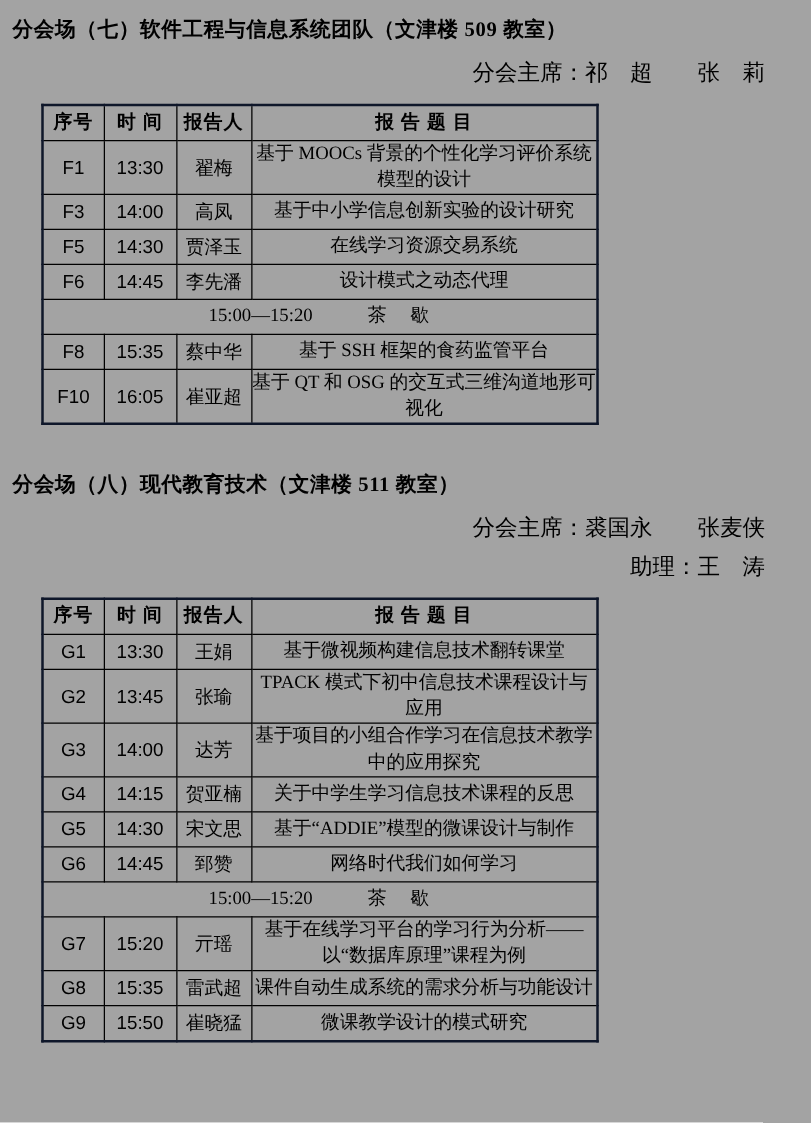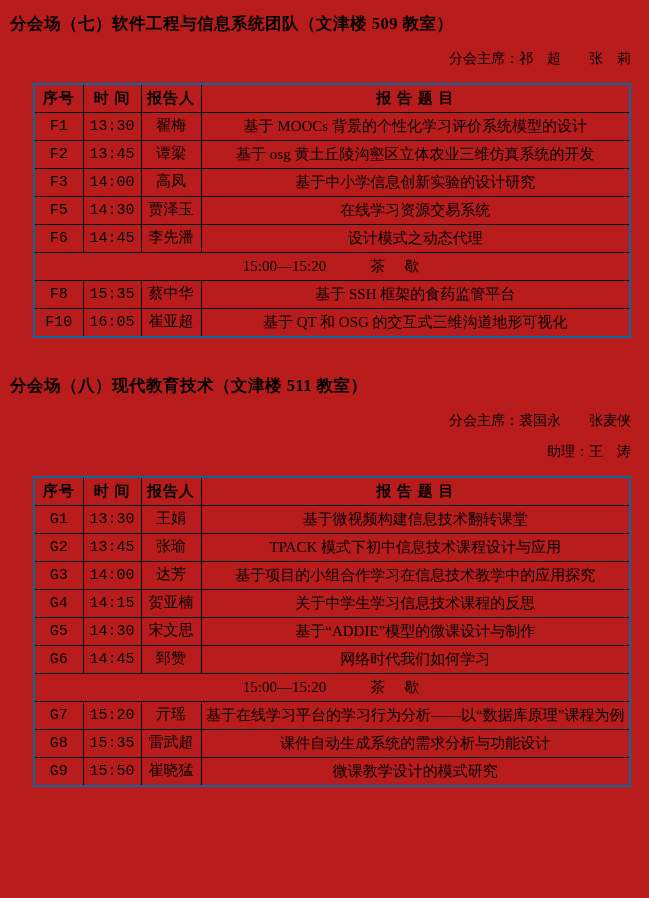--- a/index.html
+++ b/index.html
@@ -4,50 +4,50 @@
 <style>
   html, body {
     margin: 0;
     padding: 0;
     background: #ffffff;
   }
   .page {
     position: relative;
     width: 649px;
     height: 898px;
-    background: #b91c1c;
+    background: #a3a3a3;
     color: #000000;
     font-family: "Liberation Serif", "DejaVu Serif", serif;
     overflow: hidden;
     box-sizing: border-box;
     padding-top: 13px;
   }
   .session-title {
     margin: 0 0 0 10px;
     font-size: 16.5px;
     line-height: 21px;
     font-weight: bold;
     letter-spacing: 0.5px;
   }
   .chair-block {
     margin-top: 9px;
-    padding-right: 18px;
+    padding-right: 37px;
     text-align: right;
-    font-size: 14px;
+    font-size: 18px;
     line-height: 31px;
   }
   .chair-line, .assistant-line {
     white-space: pre;
   }
   table.schedule {
     margin: 9px 0 0 33px;
-    width: 598px;
+    width: 446px;
     border-collapse: collapse;
     table-layout: fixed;
-    border: 2px solid #0369a1;
+    border: 2px solid #0f172a;
   }
   table.schedule th,
   table.schedule td {
     border: 1px solid #000000;
     font-size: 15px;
     text-align: center;
     vertical-align: middle;
     padding: 0;
     height: 27px;
     line-height: 21px;
@@ -57,21 +57,21 @@
     letter-spacing: 1px;
   }
   col.c-id      { width: 49px; }
   col.c-time    { width: 58px; }
   col.c-speaker { width: 60px; }
   td.c-title {
     text-align: left;
     padding: 3px 6px 3px 7px;
   }
   td.c-id, td.c-time, td.c-speaker {
-    font-family: Liberation Mono, monospace;
+    font-family: Liberation Sans, sans-serif;
   }
   td.c-break {
     font-weight: normal;
     height: 27px;
   }
   .break-label {
     margin-left: 44px;
     letter-spacing: 2px;
   }
   .section-2 {
@@ -102,26 +102,20 @@
           <th>报告人</th>
           <th>报 告 题 目</th>
         </tr>
       </thead>
       <tbody>
           <tr>
             <td class="c-id">F1</td>
             <td class="c-time">13:30</td>
             <td class="c-speaker">翟梅</td>
             <td class="c-title">基于 MOOCs 背景的个性化学习评价系统模型的设计</td>
-          </tr>
-          <tr>
-            <td class="c-id">F2</td>
-            <td class="c-time">13:45</td>
-            <td class="c-speaker">谭梁</td>
-            <td class="c-title">基于 osg 黄土丘陵沟壑区立体农业三维仿真系统的开发</td>
           </tr>
           <tr>
             <td class="c-id">F3</td>
             <td class="c-time">14:00</td>
             <td class="c-speaker">高凤</td>
             <td class="c-title">基于中小学信息创新实验的设计研究</td>
           </tr>
           <tr>
             <td class="c-id">F5</td>
             <td class="c-time">14:30</td>

